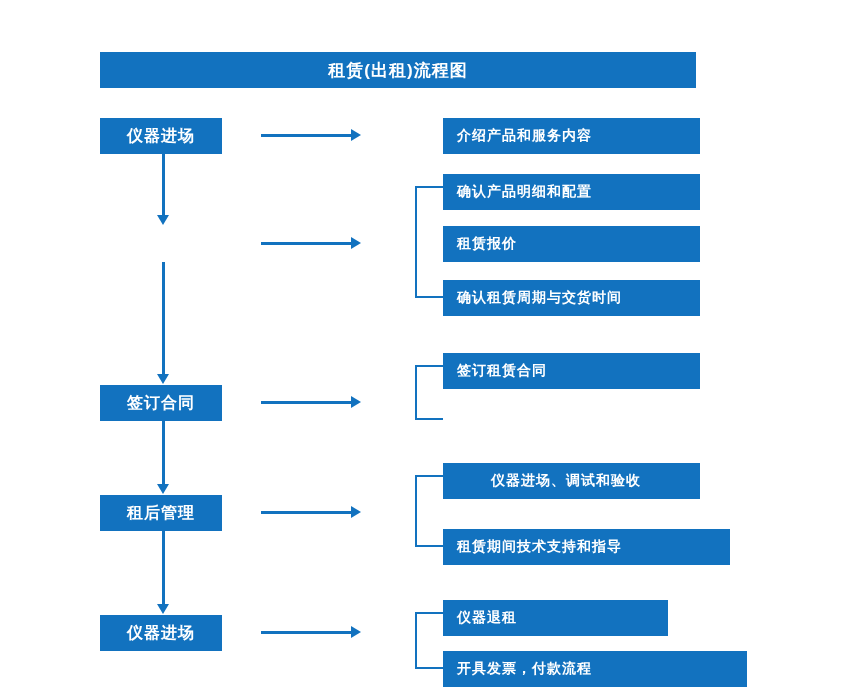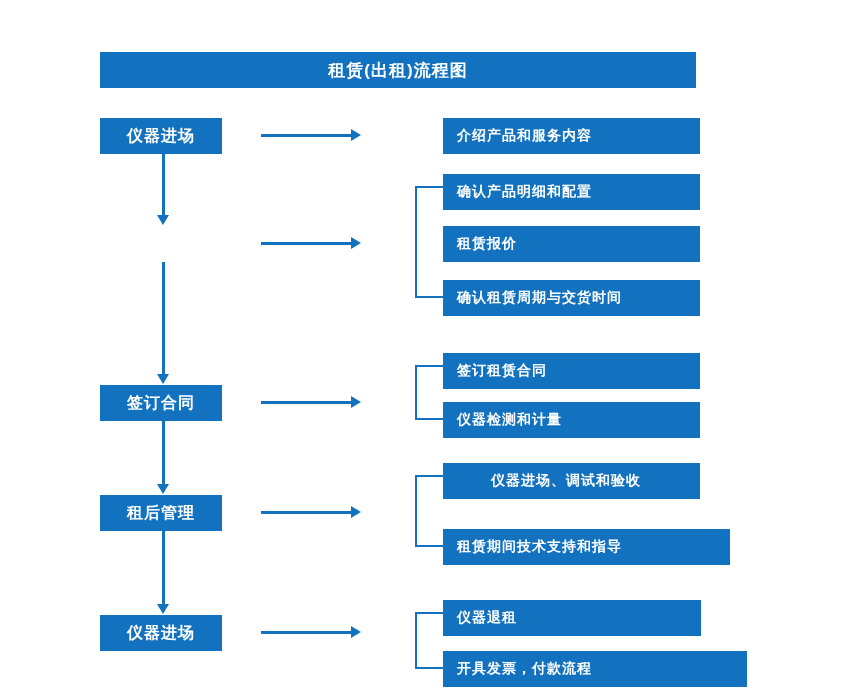--- a/index.html
+++ b/index.html
@@ -102,24 +102,23 @@
   <div class="title-bar">租赁(出租)流程图</div>
 <div class="node stage" style="left: 100px; top: 78px;">仪器进场</div>
     <div class="node stage" style="left: 100px; top: 455px;">租后管理</div>
     <div class="node stage" style="left: 100px; top: 345px;">签订合同</div>
     <div class="node stage" style="left: 100px; top: 575px;">仪器进场</div>
     <div class="node detail" style="left: 443px; top: 78px; width: 257px;">介绍产品和服务内容</div>
     <div class="node detail" style="left: 443px; top: 134px; width: 257px;">确认产品明细和配置</div>
     <div class="node detail" style="left: 443px; top: 186px; width: 257px;">租赁报价</div>
     <div class="node detail" style="left: 443px; top: 240px; width: 257px;">确认租赁周期与交货时间</div>
     <div class="node detail" style="left: 443px; top: 313px; width: 257px;">签订租赁合同</div>
-    <div class="node detail" style="left: 443px; top: 362px; width: 257px;">仪器检测和计量</div>
     <div class="node detail" style="left: 443px; top: 423px; width: 257px; padding-left: 48px;">仪器进场、调试和验收</div>
     <div class="node detail" style="left: 443px; top: 489px; width: 287px;">租赁期间技术支持和指导</div>
-    <div class="node detail" style="left: 443px; top: 560px; width: 258px;">仪器退租</div>
+    <div class="node detail" style="left: 443px; top: 560px; width: 225px;">仪器退租</div>
     <div class="node detail" style="left: 443px; top: 611px; width: 304px;">开具发票，付款流程</div>
     <div class="vline" style="left: 162px; top: 114px; height: 62px;">
       <div class="arrowhead"></div>
     </div>
     <div class="vline" style="left: 162px; top: 222px; height: 113px;">
       <div class="arrowhead"></div>
     </div>
     <div class="vline" style="left: 162px; top: 381px; height: 64px;">
       <div class="arrowhead"></div>
     </div>

